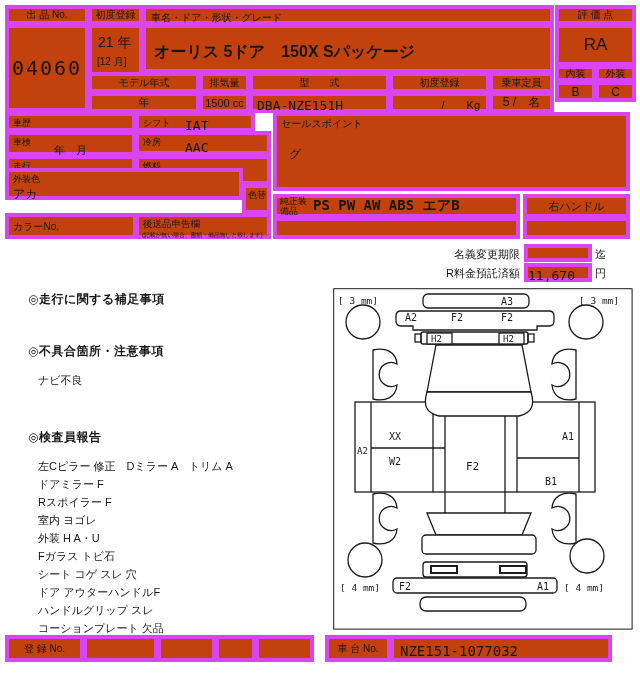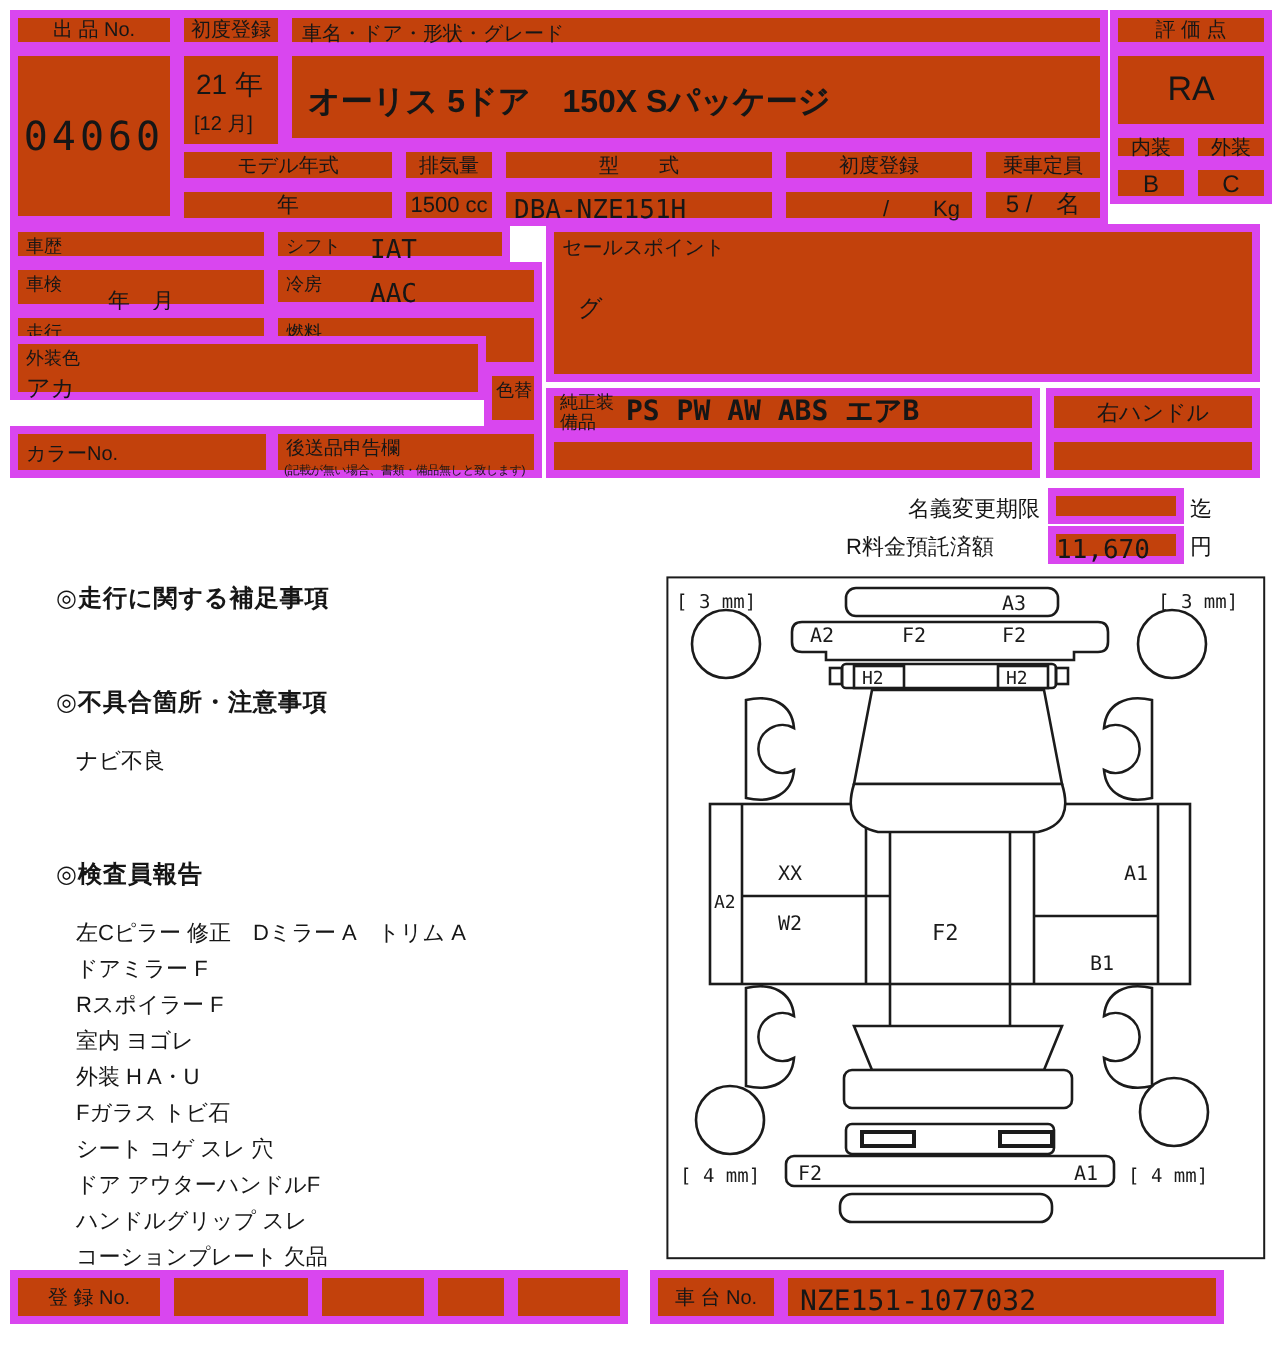--- a/index.html
+++ b/index.html
@@ -109,21 +109,21 @@
 <div class="cell ctr f11" style="left:523px;top:194px;width:107px;height:24px">右ハンドル</div>
 <div class="cell" style="left:273px;top:217px;width:247px;height:22px"></div>
 <div class="cell" style="left:523px;top:217px;width:107px;height:22px"></div>
 
 <div class="abs f11" style="left:400px;top:247px;width:120px;text-align:right">名義変更期限</div>
 <div class="cell" style="left:524px;top:244px;width:68px;height:18px">
   <span></span>
 </div>
 <div class="abs f11" style="left:595px;top:247px">迄</div>
 
-<div class="abs f11" style="left:400px;top:266px;width:120px;text-align:center">R料金預託済額</div>
+<div class="abs f11" style="left:400px;top:266px;width:120px;text-align:right">R料金預託済額</div>
 <div class="cell mono f13" style="left:524px;top:263px;width:68px;height:19px;text-align:left;line-height:17px;padding-right:15px">
   <span>11,670</span>
 </div>
 <div class="abs f11" style="left:595px;top:266px">円</div>
 
 <div class="note-title" style="left:28px;top:291px">◎走行に関する補足事項</div>
 <div class="note-title" style="left:28px;top:343px">◎不具合箇所・注意事項</div>
 <div class="insp-line" style="top:360px">ナビ不良</div>
 
 <div class="note-title" style="left:28px;top:429px">◎検査員報告</div>

